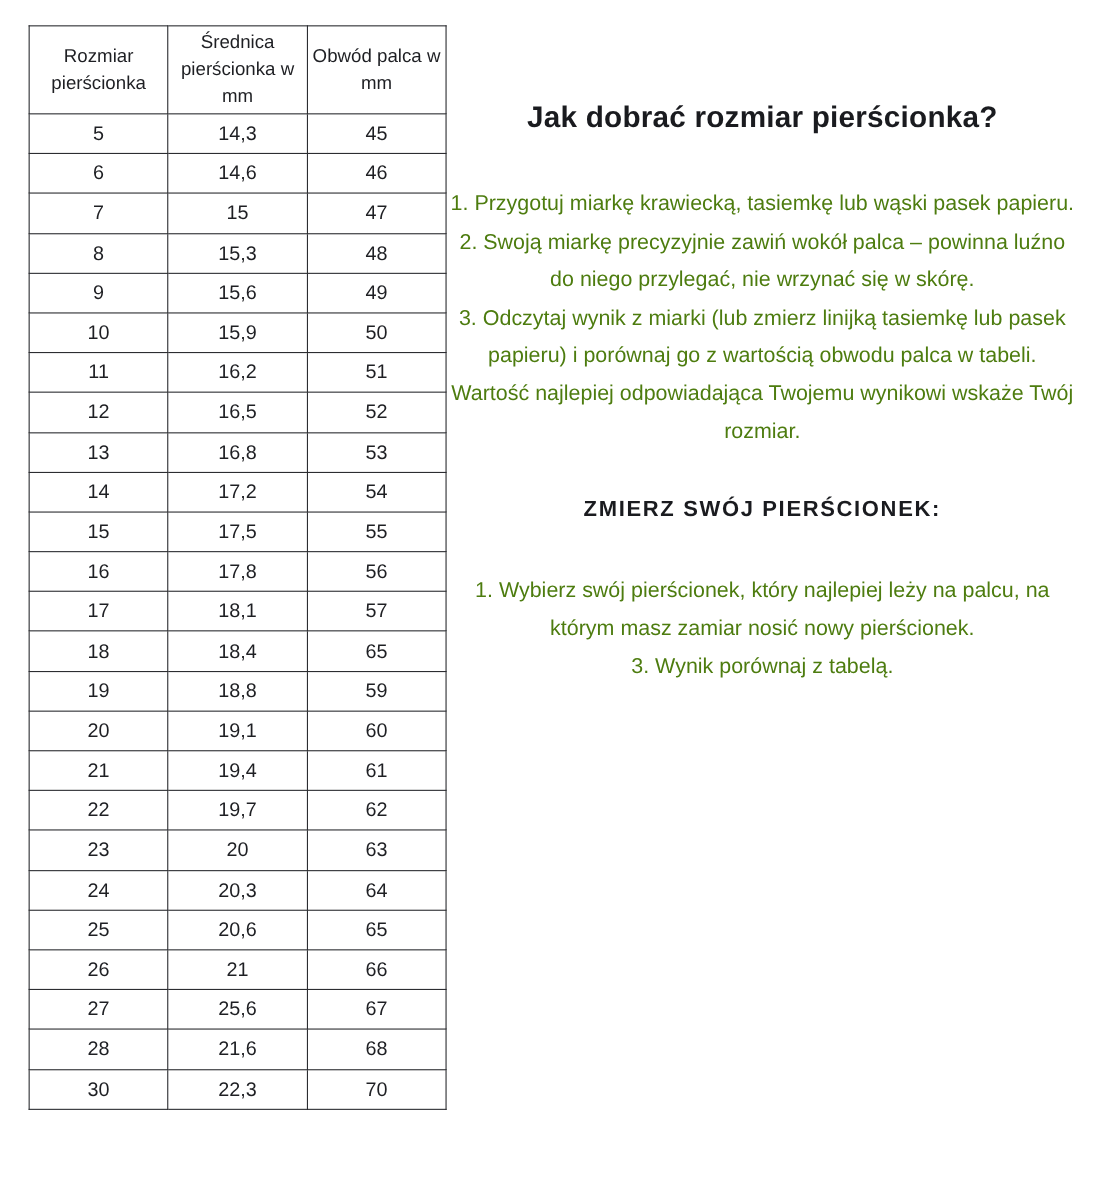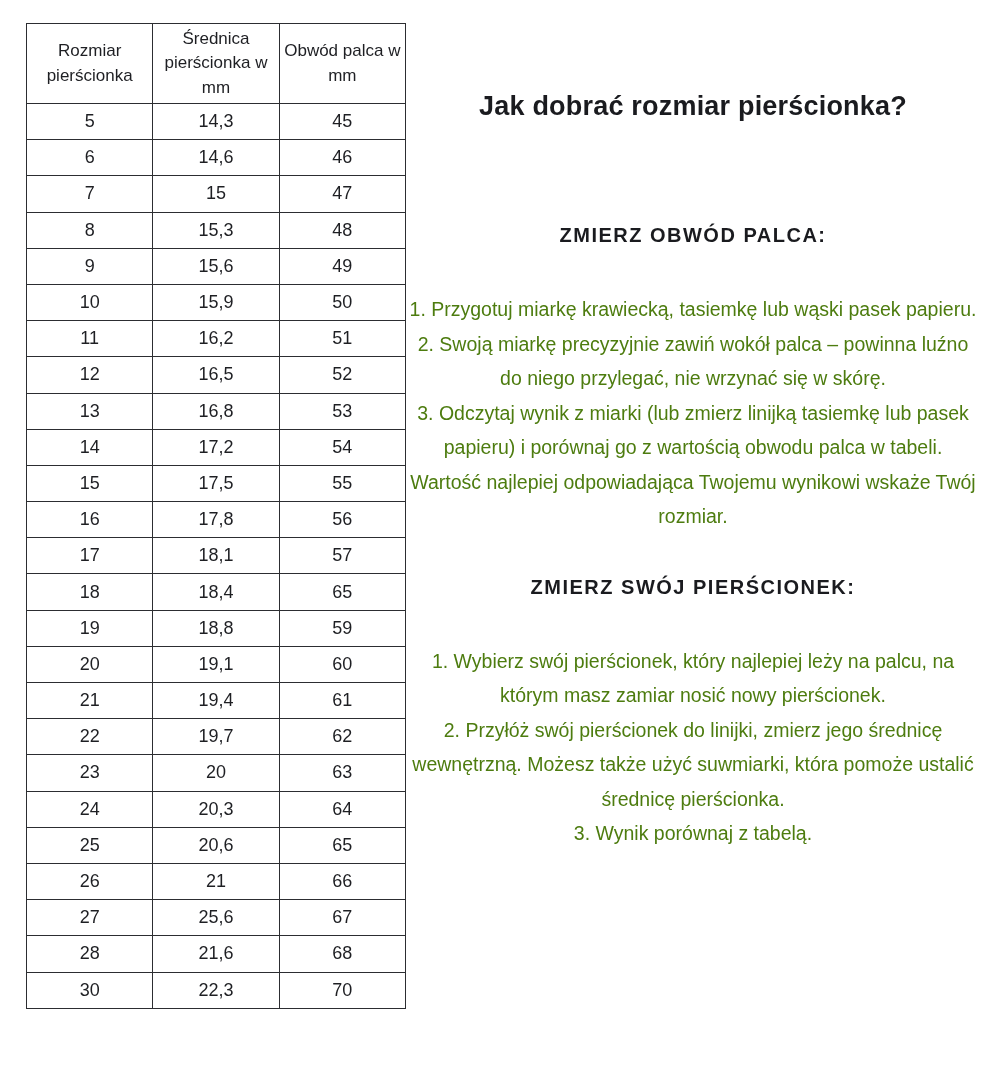--- a/index.html
+++ b/index.html
@@ -243,37 +243,35 @@
           <td>22,3</td>
           <td>70</td>
         </tr>
       </tbody>
   </table>
 
   <div class="right">
     <h1 class="title">Jak dobrać rozmiar pierścionka?</h1>
 
     <section class="section-measure-finger">
-      <h2 class="section-header">ZMIERZ OBWÓD PALCA:</h2>
       <div class="instructions">
 
           <p class="step">1. Przygotuj miarkę krawiecką, tasiemkę lub wąski pasek papieru.</p>
 
           <p class="step">2. Swoją miarkę precyzyjnie zawiń wokół palca – powinna luźno do niego przylegać, nie wrzynać się w skórę.</p>
 
           <p class="step">3. Odczytaj wynik z miarki (lub zmierz linijką tasiemkę lub pasek papieru) i porównaj go z wartością obwodu palca w tabeli. Wartość najlepiej odpowiadająca Twojemu wynikowi wskaże Twój rozmiar.</p>
         </div>
     </section>
 
     <section class="section-measure-ring">
       <h2 class="section-header">ZMIERZ SWÓJ PIERŚCIONEK:</h2>
       <div class="instructions">
 
           <p class="step">1.  Wybierz swój pierścionek, który najlepiej leży na palcu, na którym masz zamiar nosić nowy pierścionek.</p>
 
-          <p class="step">2. Przyłóż swój pierścionek do linijki, zmierz jego średnicę wewnętrzną. Możesz także użyć suwmiarki, która pomoże ustalić średnicę pierścionka.</p>
 
           <p class="step">3. Wynik porównaj z tabelą.</p>
         </div>
     </section>
   </div>
 
 </div>
 
 </body></html>

